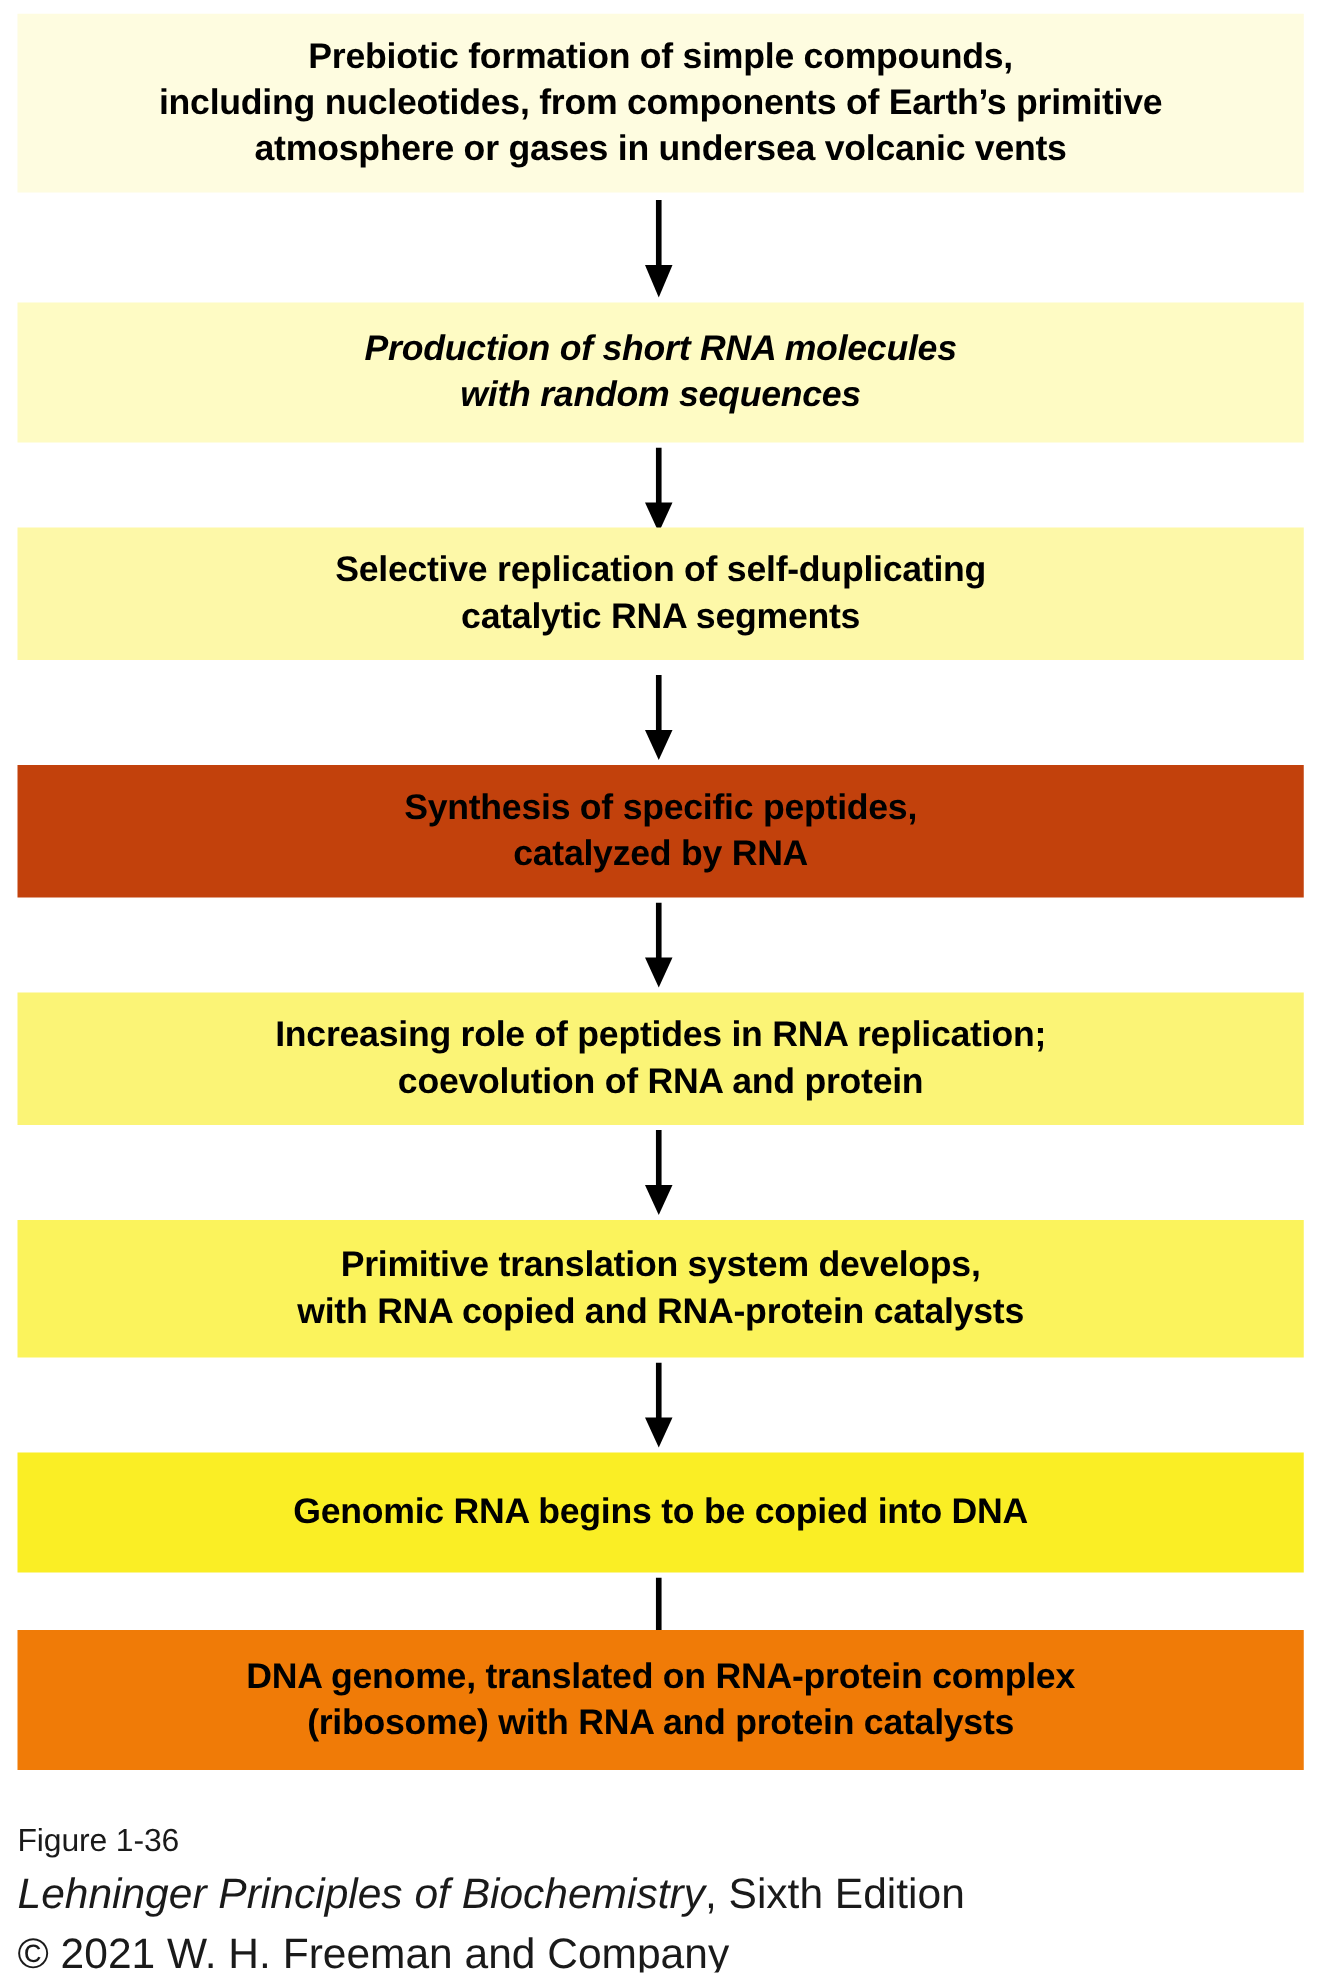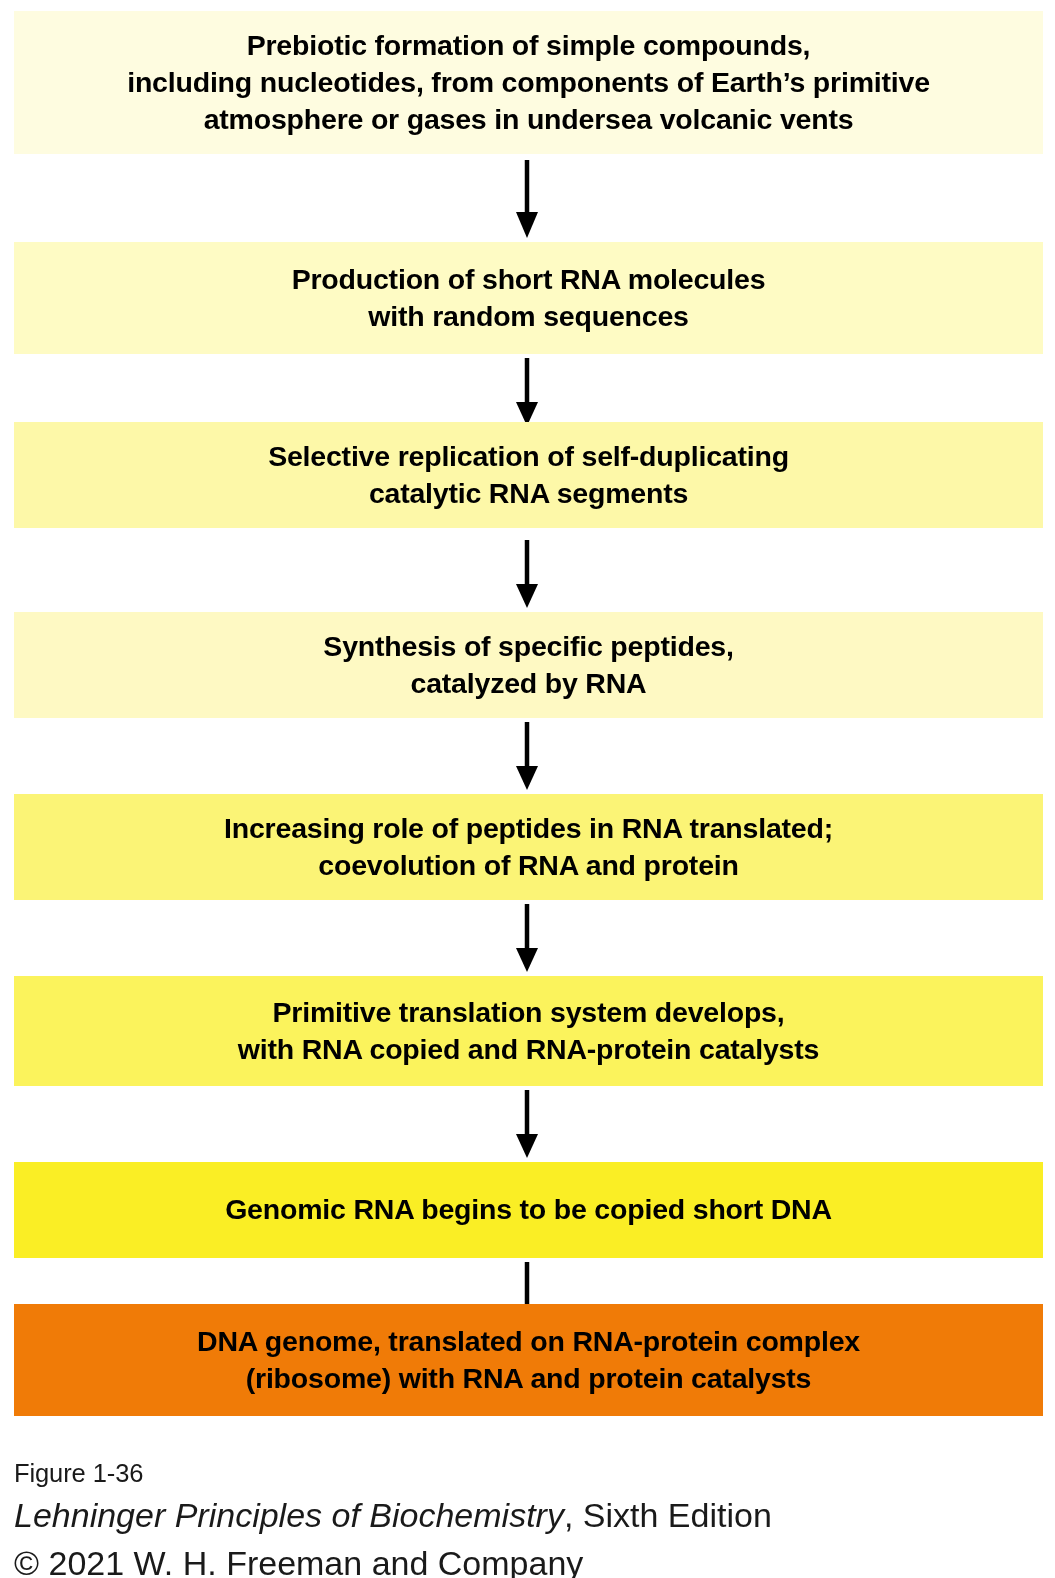--- a/index.html
+++ b/index.html
@@ -87,21 +87,21 @@
 atmosphere or gases in undersea volcanic vents</div>
   </div>
 
   <div class="arrow" style="top:160px; height:80px;">
     <svg width="34" height="80" viewBox="0 0 34 80" aria-hidden="true">
       <line x1="17" y1="0" x2="17" y2="60" stroke="#000000" stroke-width="4.5"></line>
       <polygon points="17,78 6,52 28,52" fill="#000000"></polygon>
     </svg>
   </div>
 
-  <div class="step-box" style="top:242px; height:112px; background:#FEFBC4;">
+  <div class="step-box" style="top:242px; height:112px; background:#FEFBC4;font-style:italic;">
     <div class="step-text">Production of short RNA molecules
 with random sequences</div>
   </div>
 
   <div class="arrow" style="top:358px; height:70px;">
     <svg width="34" height="70" viewBox="0 0 34 70" aria-hidden="true">
       <line x1="17" y1="0" x2="17" y2="52" stroke="#000000" stroke-width="4.5"></line>
       <polygon points="17,68 6,44 28,44" fill="#000000"></polygon>
     </svg>
   </div>
@@ -111,34 +111,34 @@
 catalytic RNA segments</div>
   </div>
 
   <div class="arrow" style="top:540px; height:70px;">
     <svg width="34" height="70" viewBox="0 0 34 70" aria-hidden="true">
       <line x1="17" y1="0" x2="17" y2="52" stroke="#000000" stroke-width="4.5"></line>
       <polygon points="17,68 6,44 28,44" fill="#000000"></polygon>
     </svg>
   </div>
 
-  <div class="step-box" style="top:612px; height:106px; background:#fef9c3;">
+  <div class="step-box" style="top:612px; height:106px; background:#c2410c;">
     <div class="step-text">Synthesis of specific peptides,
 catalyzed by RNA</div>
   </div>
 
   <div class="arrow" style="top:722px; height:70px;">
     <svg width="34" height="70" viewBox="0 0 34 70" aria-hidden="true">
       <line x1="17" y1="0" x2="17" y2="52" stroke="#000000" stroke-width="4.5"></line>
       <polygon points="17,68 6,44 28,44" fill="#000000"></polygon>
     </svg>
   </div>
 
   <div class="step-box" style="top:794px; height:106px; background:#FBF476;">
-    <div class="step-text">Increasing role of peptides in RNA translated;
+    <div class="step-text">Increasing role of peptides in RNA replication;
 coevolution of RNA and protein</div>
   </div>
 
   <div class="arrow" style="top:904px; height:70px;">
     <svg width="34" height="70" viewBox="0 0 34 70" aria-hidden="true">
       <line x1="17" y1="0" x2="17" y2="52" stroke="#000000" stroke-width="4.5"></line>
       <polygon points="17,68 6,44 28,44" fill="#000000"></polygon>
     </svg>
   </div>
 
@@ -148,21 +148,21 @@
   </div>
 
   <div class="arrow" style="top:1090px; height:70px;">
     <svg width="34" height="70" viewBox="0 0 34 70" aria-hidden="true">
       <line x1="17" y1="0" x2="17" y2="52" stroke="#000000" stroke-width="4.5"></line>
       <polygon points="17,68 6,44 28,44" fill="#000000"></polygon>
     </svg>
   </div>
 
   <div class="step-box" style="top:1162px; height:96px; background:#FAEE25;">
-    <div class="step-text">Genomic RNA begins to be copied short DNA</div>
+    <div class="step-text">Genomic RNA begins to be copied into DNA</div>
   </div>
 
   <div class="arrow" style="top:1262px; height:70px;">
     <svg width="34" height="70" viewBox="0 0 34 70" aria-hidden="true">
       <line x1="17" y1="0" x2="17" y2="52" stroke="#000000" stroke-width="4.5"></line>
       <polygon points="17,68 6,44 28,44" fill="#000000"></polygon>
     </svg>
   </div>
 
   <div class="step-box" style="top:1304px; height:112px; background:#F07B07;">

